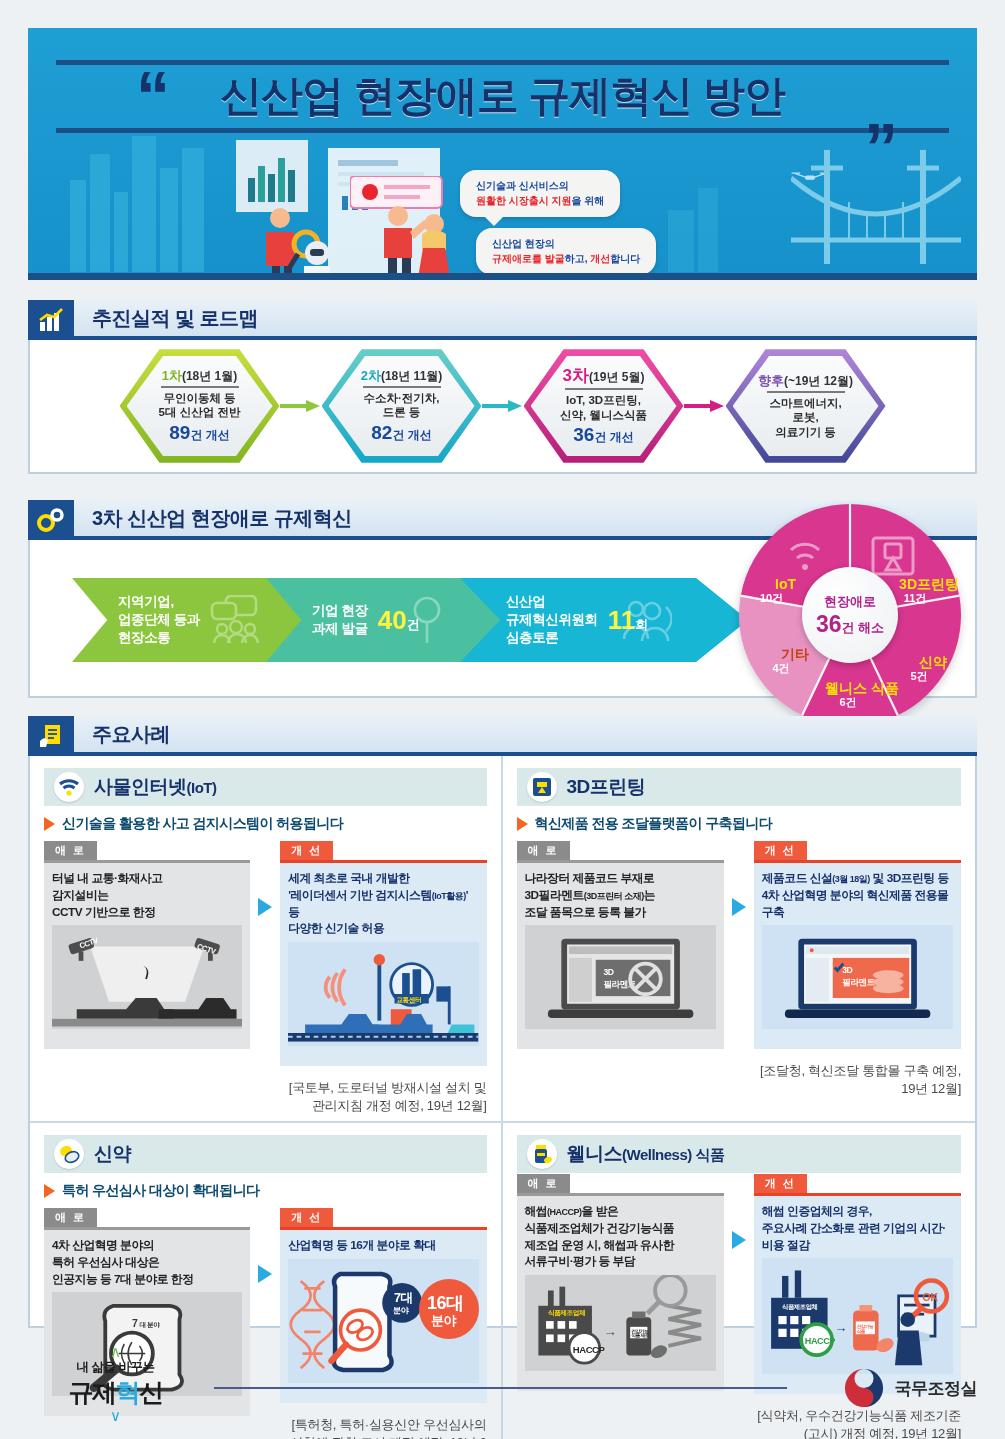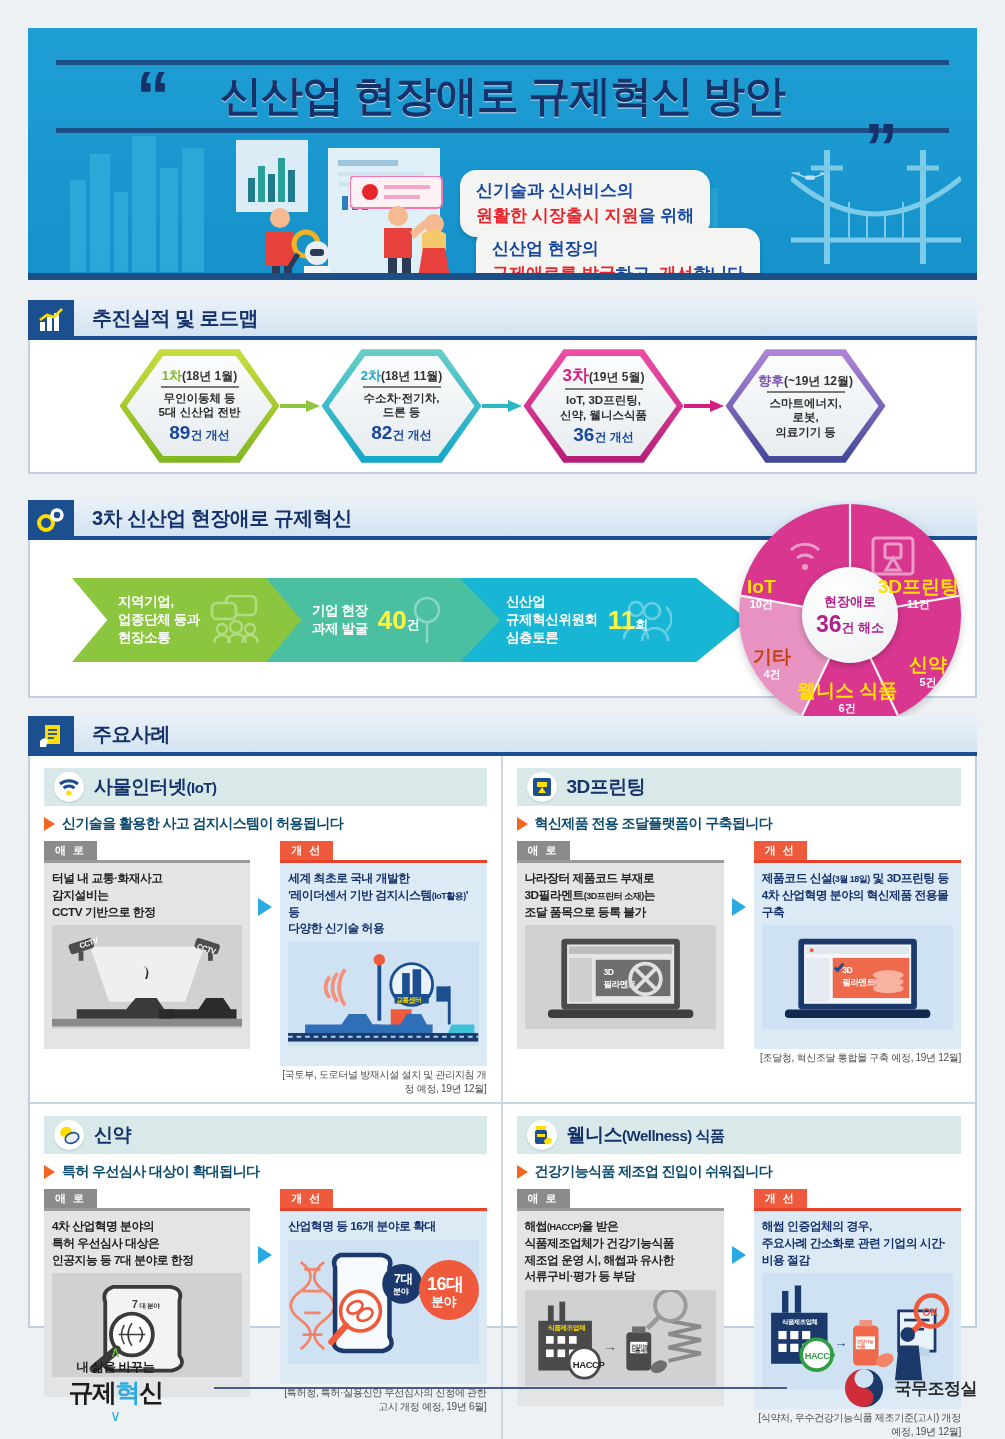--- a/index.html
+++ b/index.html
@@ -25,21 +25,21 @@
   .hero-title{
     position:absolute;left:0;right:0;top:40px;text-align:center;
     font-size:42px;font-weight:bold;color:#16326b;letter-spacing:-1px;
     text-shadow:0 1px 0 #bfe2f3;
   }
   .quote{position:absolute;font-size:68px;font-weight:bold;color:#16326b;line-height:.7;}
   .quote.l{left:108px;top:44px;}
   .quote.r{left:836px;top:96px;}
   .bubble{
     position:absolute;background:#f4f4f2;border-radius:16px;
-    padding:9px 16px;font-size:17px;font-weight:bold;color:#17479e;
+    padding:9px 16px;font-size:10px;font-weight:bold;color:#17479e;
     line-height:1.45;box-shadow:0 2px 4px rgba(0,0,0,.18);
   }
   .bubble.b1{left:432px;top:142px;}
   .bubble.b2{left:448px;top:200px;}
   .bubble:after{
     content:"";position:absolute;left:24px;bottom:-9px;
     border:10px solid transparent;border-top-color:#f4f4f2;border-bottom:0;
   }
   .bubble em{font-style:normal;color:#e8252c;}
   
@@ -109,21 +109,21 @@
     position:absolute;left:50%;top:50%;transform:translate(-50%,-50%);
     width:96px;height:96px;border-radius:50%;
     background:radial-gradient(circle at 35% 30%,#ffffff,#eceff1);
     box-shadow:0 2px 6px rgba(0,0,0,.25);
     display:flex;flex-direction:column;align-items:center;justify-content:center;
   }
   .hub-t1{font-size:13px;font-weight:bold;color:#b0228c;}
   .hub-t2{font-size:13px;font-weight:bold;color:#b0228c;}
   .hub-t2 b{font-size:23px;}
   .dlbl{position:absolute;text-align:center;font-weight:bold;line-height:1.15;}
-  .dlbl .nm{font-size:19px;}
+  .dlbl .nm{font-size:14px;margin-left:28px;}
   .dlbl .ct{font-size:11px;color:#fff;}
 
   
   #cases-head{top:716px;}
   #cases-body{top:756px;height:570px;padding:0;}
   .grid{display:grid;grid-template-columns:1fr 1fr;}
   .cell{padding:12px 14px 6px;position:relative;}
   .cell.rb{border-right:2px solid #c9d8e5;}
   .cell.bb{border-bottom:2px solid #c9d8e5;}
   .cardhead{
@@ -145,21 +145,21 @@
   .tagline.red{background:#e8432a;}
   .panebody{padding:7px 8px 20px;font-size:11.8px;font-weight:bold;line-height:1.42;color:#222;letter-spacing:-.5px;}
   .panebody.gray{background:#e3e4e6;}
   .panebody.blue{background:#dceaf6;color:#16326b;}
   .panebody .sm{font-size:9px;font-weight:bold;}
   .pic{height:104px;margin-top:5px;position:relative;overflow:hidden;}
   .pic.gray{background:#cfd1d3;}
   .pic.blue{background:#cfe2f3;}
   .midarrow{display:flex;align-items:center;justify-content:center;padding-top:58px;}
   .midarrow i{width:0;height:0;border:9px solid transparent;border-left:14px solid #29abe2;border-right:0;}
-  .src{font-size:10px;color:#4a4a4a;text-align:right;margin-top:2px;letter-spacing:-.3px;}
+  .src{font-size:13px;color:#4a4a4a;text-align:right;margin-top:13px;letter-spacing:-.3px;}
 
   
   .footer{position:absolute;left:28px;top:1345px;width:949px;height:76px;}
   .flogo{position:absolute;left:0;top:0;width:175px;text-align:center;}
   .flogo .chev{font-size:15px;color:#6fbf4a;line-height:.9;}
   .flogo .chev.d{color:#29abe2;}
   .flogo .l1{font-size:12.5px;font-weight:bold;color:#1b1b1b;letter-spacing:-.5px;}
   .flogo .l2{font-size:25px;font-weight:bold;color:#1b1b1b;letter-spacing:-1.5px;}
   .flogo .l2 .g{color:#29abe2;}
   .fline{position:absolute;left:186px;right:190px;top:42px;height:2px;background:#4a5a8a;}
@@ -738,24 +738,20 @@
           <div class="cbadge">
             <svg width="22" height="22" viewBox="0 0 22 22">
               <rect x="5" y="2" width="10" height="4" fill="#ffdd00"></rect>
               <rect x="4" y="6" width="12" height="14" rx="2" fill="#1b4f8f"></rect>
               <rect x="6" y="10" width="8" height="3" fill="#ffdd00"></rect>
               <ellipse cx="17" cy="17" rx="4" ry="3" fill="#ffdd00" transform="rotate(-25 17 17)"></ellipse>
             </svg>
           </div>
           <div class="ttl"><span>웰니스</span><small>(Wellness) 식품</small></div>
         </div>
-        <div class="headline">
-          <div class="tri"></div>
-          <div class="h">건강기능식품 제조업 진입이 쉬워집니다</div>
-        </div>
         <div class="ba">
           <div class="pane">
             <div><span class="tag gray">애 로</span></div>
             <div class="tagline gray"></div>
             <div class="panebody gray">
               <div><span>해썹</span><span class="sm">(HACCP)</span><span>을 받은</span></div>
               <div>식품제조업체가 건강기능식품</div>
               <div>제조업 운영 시, 해썹과 유사한</div>
               <div>서류구비·평가 등 부담</div>
               <div class="pic gray" style="height:96px">

